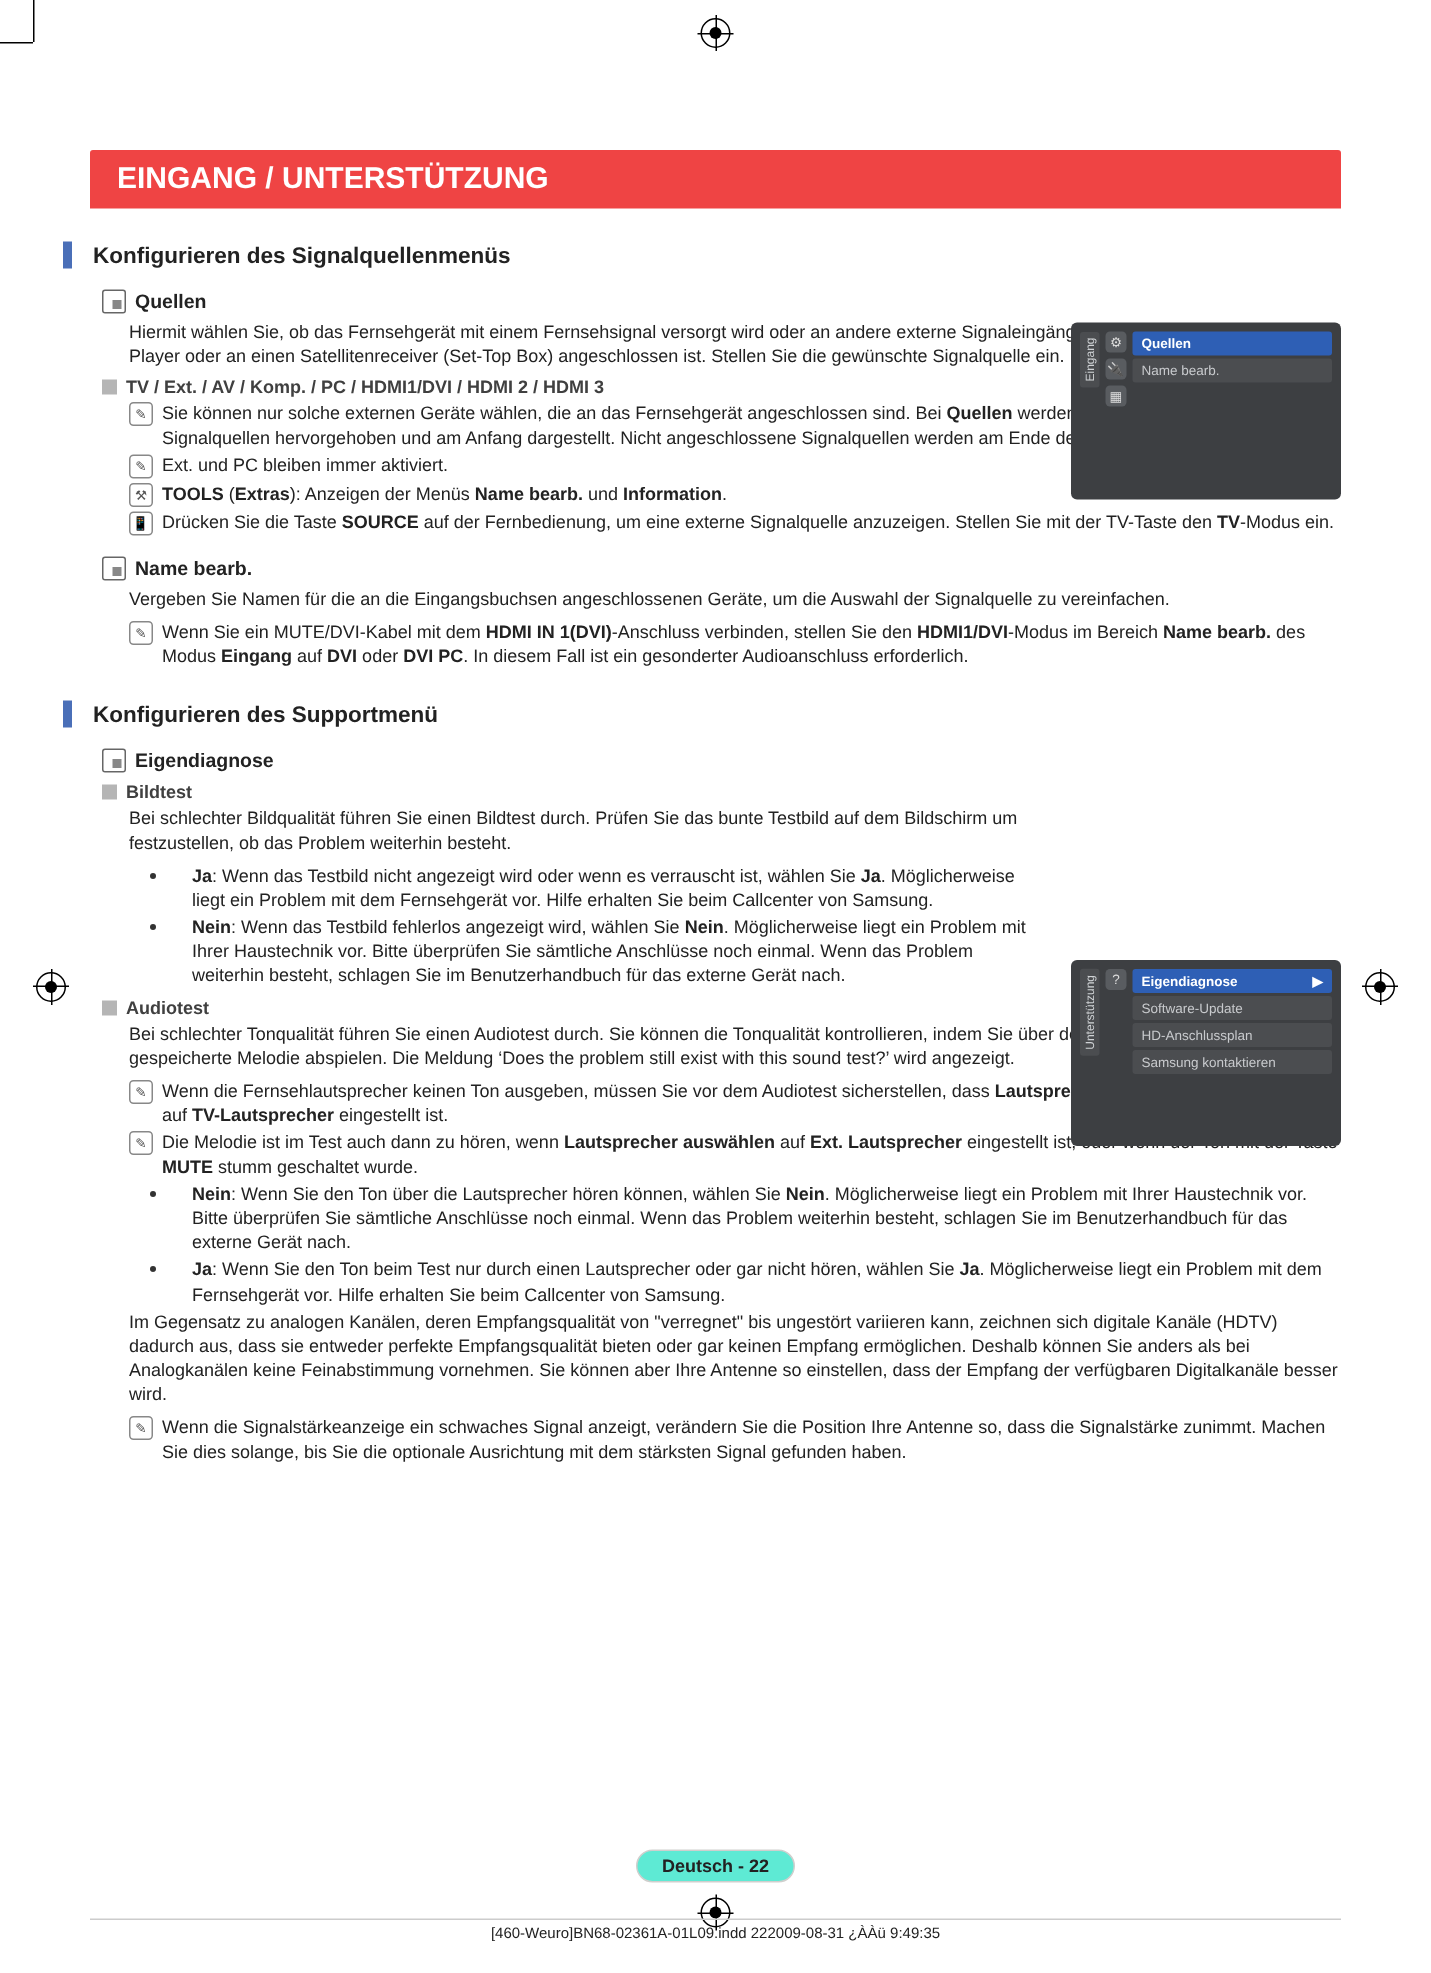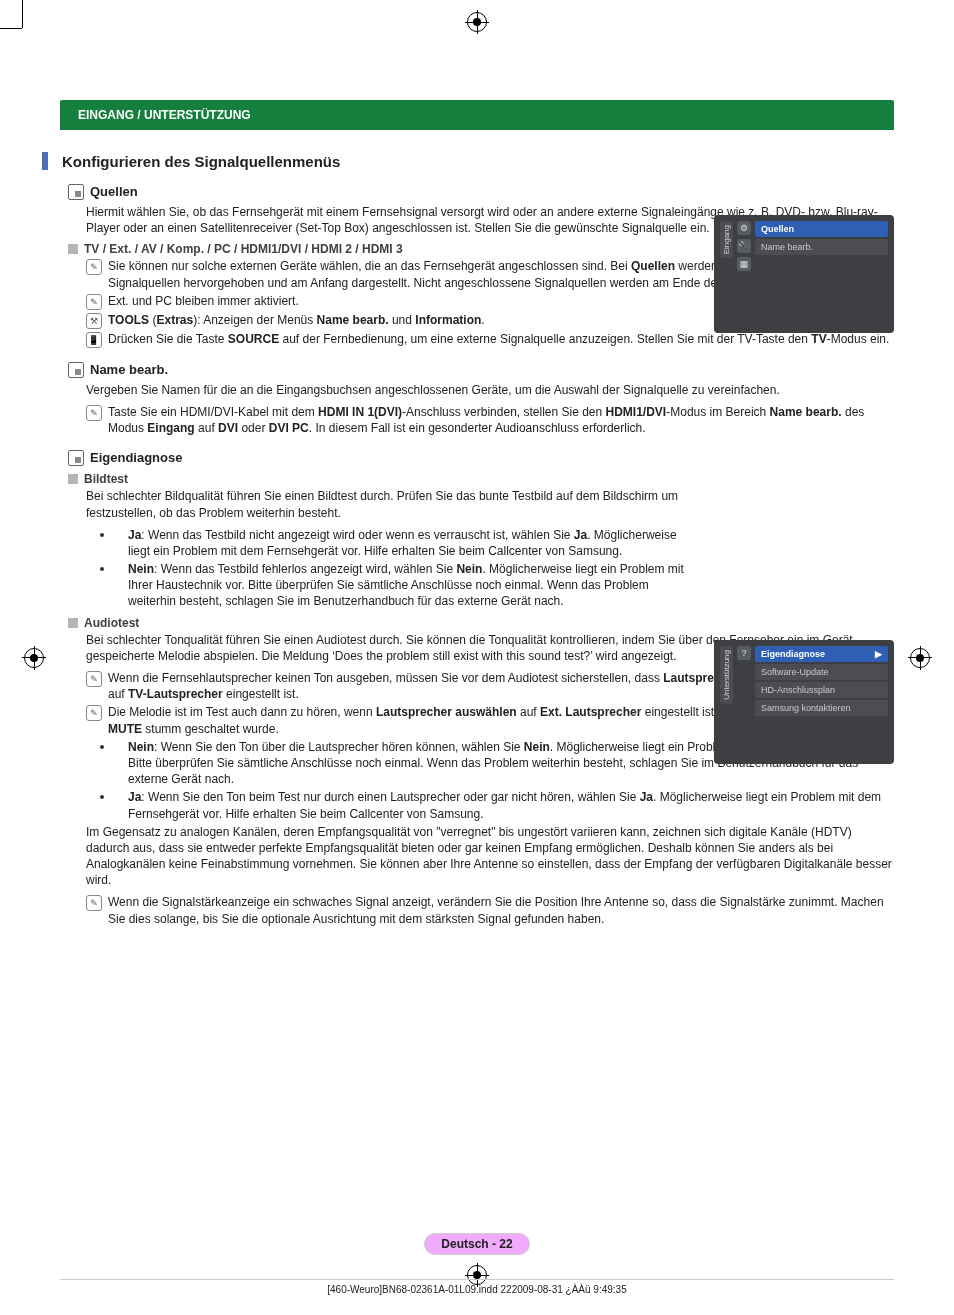--- a/index.html
+++ b/index.html
@@ -37,23 +37,23 @@
   .reg-right { top: 50%; right: 24px; transform: translateY(-50%); }
   .reg-bottom { bottom: 30px; left: 50%; transform: translateX(-50%); }
   .reg-mark::before, .reg-mark::after {
     content:""; position:absolute; background:#000;
   }
   .reg-mark::before { width: 24px; height:1px; }
   .reg-mark::after { width:1px; height:24px; }
   .reg-inner { width:8px; height:8px; border-radius:50%; background:#000; }
 
   .banner {
-    background: #15803d;
+    background: #ef4444;
     color: #fff;
-    font-size: 12px;
+    font-size: 20px;
     font-weight: bold;
     padding: 8px 18px;
     border-radius: 2px 2px 0 0;
   }
   .section-heading {
     display: flex;
     align-items: flex-end;
     margin: 22px 0 8px -18px;
   }
   .section-heading .bar {
@@ -143,21 +143,21 @@
   .footer-page {
     text-align:center;
     margin-top: 40px;
     font-size: 12px;
     font-weight:bold;
     position: absolute;
     left:0; right:0; bottom: 60px;
   }
   .footer-page .pill {
     display:inline-block;
-    background:#f0abfc;
+    background:#5eead4;
     border:1px solid #cfcfcd;
     border-radius: 12px;
     padding: 3px 16px;
     margin-top: 36px;
   }
   .print-footer {
     position:absolute;
     left:60px; right:60px; bottom: 20px;
     display:flex; justify-content:center;
     font-size: 10px; color:#222;
@@ -218,23 +218,27 @@
     <div><span>Drücken Sie die Taste </span><b>SOURCE</b><span> auf der Fernbedienung, um eine externe Signalquelle anzuzeigen. Stellen Sie mit der TV-Taste den </span><b>TV</b><span>-Modus ein.</span></div>
   </div>
 
   <div class="sub-q">
     <div class="qmark"></div>
     <span>Name bearb.</span>
   </div>
   <div class="bodytext">Vergeben Sie Namen für die an die Eingangsbuchsen angeschlossenen Geräte, um die Auswahl der Signalquelle zu vereinfachen.</div>
   <div class="note-line">
     <div class="ic">✎</div>
-    <div><span>Taste Sie ein HDMI/DVI-Kabel mit dem </span><b>HDMI IN 1(DVI)</b><span>-Anschluss verbinden, stellen Sie den </span><b>HDMI1/DVI</b><span>-Modus im Bereich </span><b>Name bearb.</b><span> des Modus </span><b>Eingang</b><span> auf </span><b>DVI</b><span> oder </span><b>DVI PC</b><span>. In diesem Fall ist ein gesonderter Audioanschluss erforderlich.</span></div>
-  </div>
-
+    <div><span>Wenn Sie ein MUTE/DVI-Kabel mit dem </span><b>HDMI IN 1(DVI)</b><span>-Anschluss verbinden, stellen Sie den </span><b>HDMI1/DVI</b><span>-Modus im Bereich </span><b>Name bearb.</b><span> des Modus </span><b>Eingang</b><span> auf </span><b>DVI</b><span> oder </span><b>DVI PC</b><span>. In diesem Fall ist ein gesonderter Audioanschluss erforderlich.</span></div>
+  </div>
+
+  <div class="section-heading">
+    <div class="bar"></div>
+    <div class="label">Konfigurieren des Supportmenü</div>
+  </div>
 
   <div class="sub-q">
     <div class="qmark"></div>
     <span>Eigendiagnose</span>
   </div>
 
   <div class="sq-item">
     <div class="sq"></div>
     <span>Bildtest</span>
   </div>

